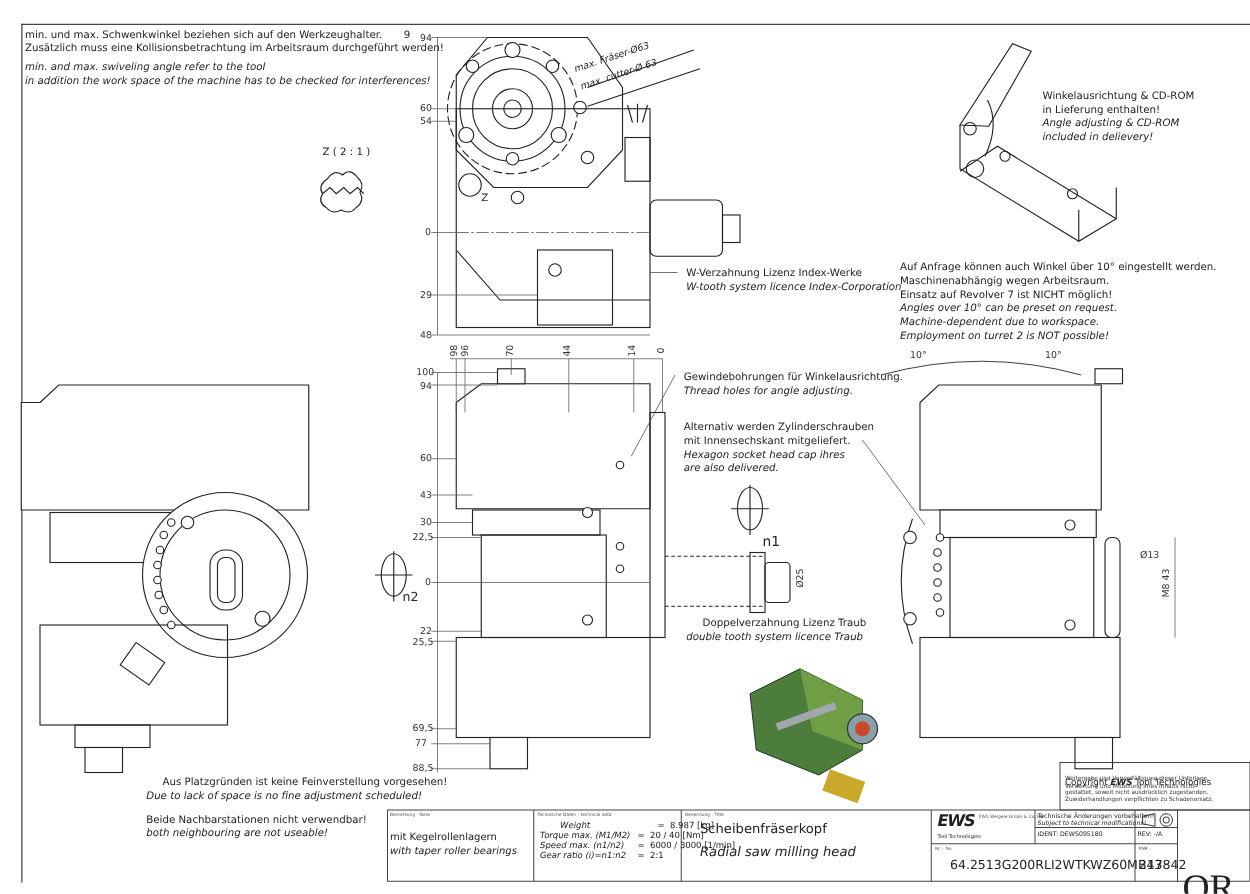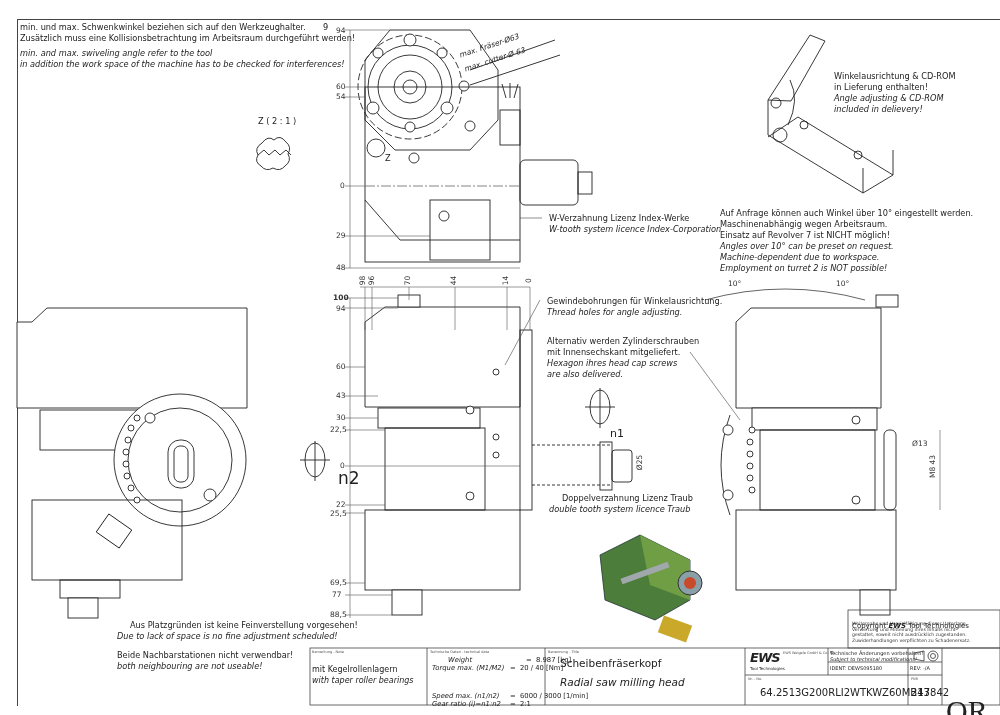--- a/index.html
+++ b/index.html
@@ -235,25 +235,25 @@
 <div class="txt it" style="left:720px;top:252px;">Machine-dependent due to workspace.</div>
 <div class="txt it" style="left:720px;top:263px;">Employment on turret 2 is NOT possible!</div>
 <div class="dim" style="left:728px;top:279px;">10°</div>
 <div class="dim" style="left:836px;top:279px;">10°</div>
 
 <div class="txt" style="left:547px;top:296px;">Gewindebohrungen für Winkelausrichtung.</div>
 <div class="txt it" style="left:547px;top:307px;">Thread holes for angle adjusting.</div>
 
 <div class="txt" style="left:547px;top:336px;">Alternativ werden Zylinderschrauben</div>
 <div class="txt" style="left:547px;top:347px;">mit Innensechskant mitgeliefert.</div>
-<div class="txt it" style="left:547px;top:358px;">Hexagon ihres head cap screws</div>
+<div class="txt it" style="left:547px;top:358px;">Hexagon socket head cap ihres</div>
 <div class="txt it" style="left:547px;top:369px;">are also delivered.</div>
 
 <div class="txt" style="left:610px;top:428px;font-size:11px;">n1</div>
-<div class="txt" style="left:322px;top:473px;font-size:17px;margin-left:16px;">n2</div>
+<div class="txt" style="left:322px;top:473px;font-size:10px;">n2</div>
 <div class="dim" style="left:632px;top:458px;transform:rotate(-90deg);">Ø25</div>
 <div class="dim" style="left:912px;top:439px;">Ø13</div>
 <div class="dim" style="left:921px;top:462px;transform:rotate(-90deg);">M8 43</div>
 
 <div class="txt" style="left:549px;top:493px;padding-left:13px;">Doppelverzahnung Lizenz Traub</div>
 <div class="txt it" style="left:549px;top:504px;">double tooth system licence Traub</div>
 
 <div class="txt" style="left:117px;top:620px;margin-left:13px;">Aus Platzgründen ist keine Feinverstellung vorgesehen!</div>
 <div class="txt it" style="left:117px;top:631px;">Due to lack of space is no fine adjustment scheduled!</div>
 <div class="txt" style="left:117px;top:650px;">Beide Nachbarstationen nicht verwendbar!</div>
@@ -266,21 +266,21 @@
 <div class="dim" style="left:336px;top:231px;">29</div>
 <div class="dim" style="left:336px;top:263px;">48</div>
 
 <div class="dim" style="left:358px;top:276px;transform:rotate(-90deg);">98</div>
 <div class="dim" style="left:367px;top:276px;transform:rotate(-90deg);">96</div>
 <div class="dim" style="left:403px;top:276px;transform:rotate(-90deg);">70</div>
 <div class="dim" style="left:449px;top:276px;transform:rotate(-90deg);">44</div>
 <div class="dim" style="left:501px;top:276px;transform:rotate(-90deg);">14</div>
 <div class="dim" style="left:526px;top:276px;transform:rotate(-90deg);">0</div>
 
-<div class="dim" style="left:333px;top:293px;font-weight:bold;">100</div>
+<div class="dim" style="left:333px;top:293px;">100</div>
 <div class="dim" style="left:336px;top:304px;">94</div>
 <div class="dim" style="left:336px;top:362px;">60</div>
 <div class="dim" style="left:336px;top:391px;">43</div>
 <div class="dim" style="left:336px;top:413px;">30</div>
 <div class="dim" style="left:330px;top:425px;">22,5</div>
 <div class="dim" style="left:340px;top:461px;">0</div>
 <div class="dim" style="left:336px;top:500px;">22</div>
 <div class="dim" style="left:330px;top:509px;">25,5</div>
 <div class="dim" style="left:330px;top:578px;text-align:right;">69,5</div>
 <div class="dim" style="left:332px;top:590px;">77</div>
@@ -305,21 +305,21 @@
   <div style="display:flex;">
       <span style="width:78px;font-style:italic;padding-left:16px;">Weight</span>
       <span style="width:10px;">=</span>
       <span>8.987 [kg]</span>
     </div>
   <div style="display:flex;">
       <span style="width:78px;font-style:italic;">Torque max. (M1/M2)</span>
       <span style="width:10px;">=</span>
       <span>20 / 40 [Nm]</span>
     </div>
-  <div style="display:flex;margin-top:20px;">
+  <div style="display:flex;">
       <span style="width:78px;font-style:italic;">Speed max. (n1/n2)</span>
       <span style="width:10px;">=</span>
       <span>6000 / 3000 [1/min]</span>
     </div>
   <div style="display:flex;">
       <span style="width:78px;font-style:italic;">Gear ratio (i)=n1:n2</span>
       <span style="width:10px;">=</span>
       <span>2:1</span>
     </div>
 </div>

